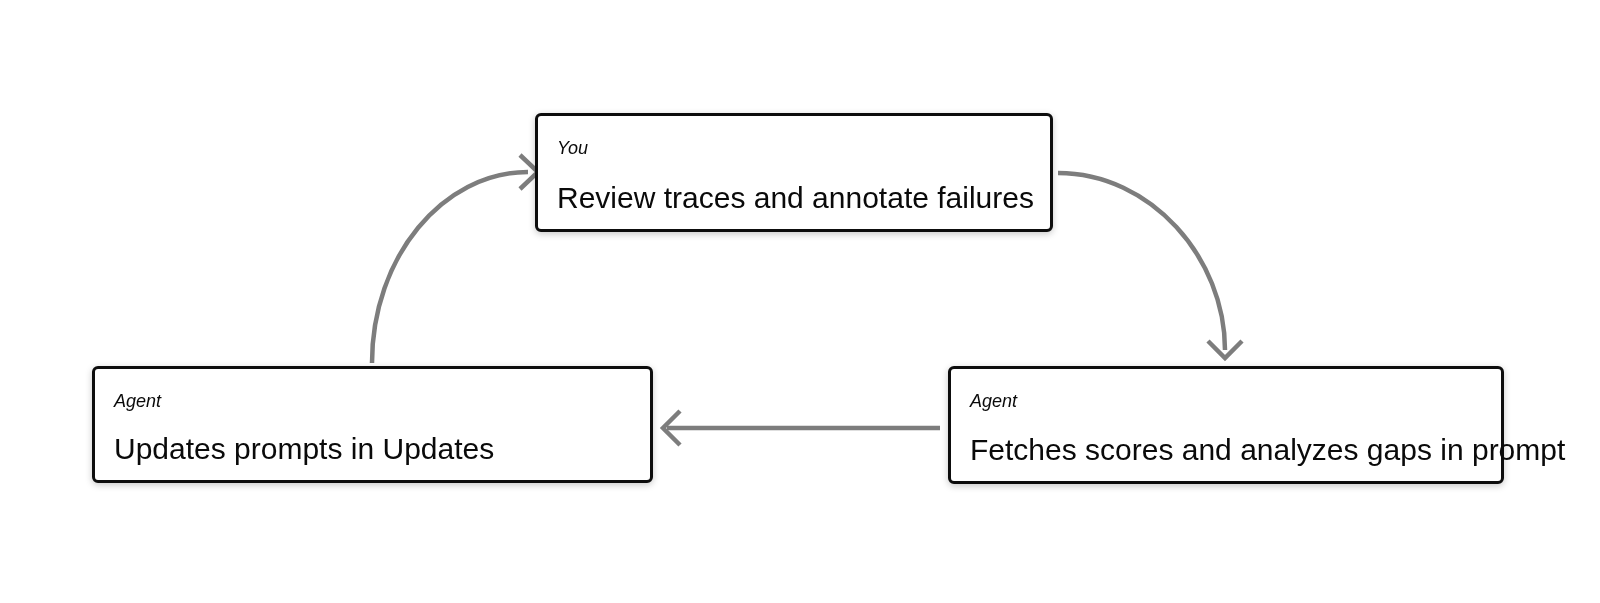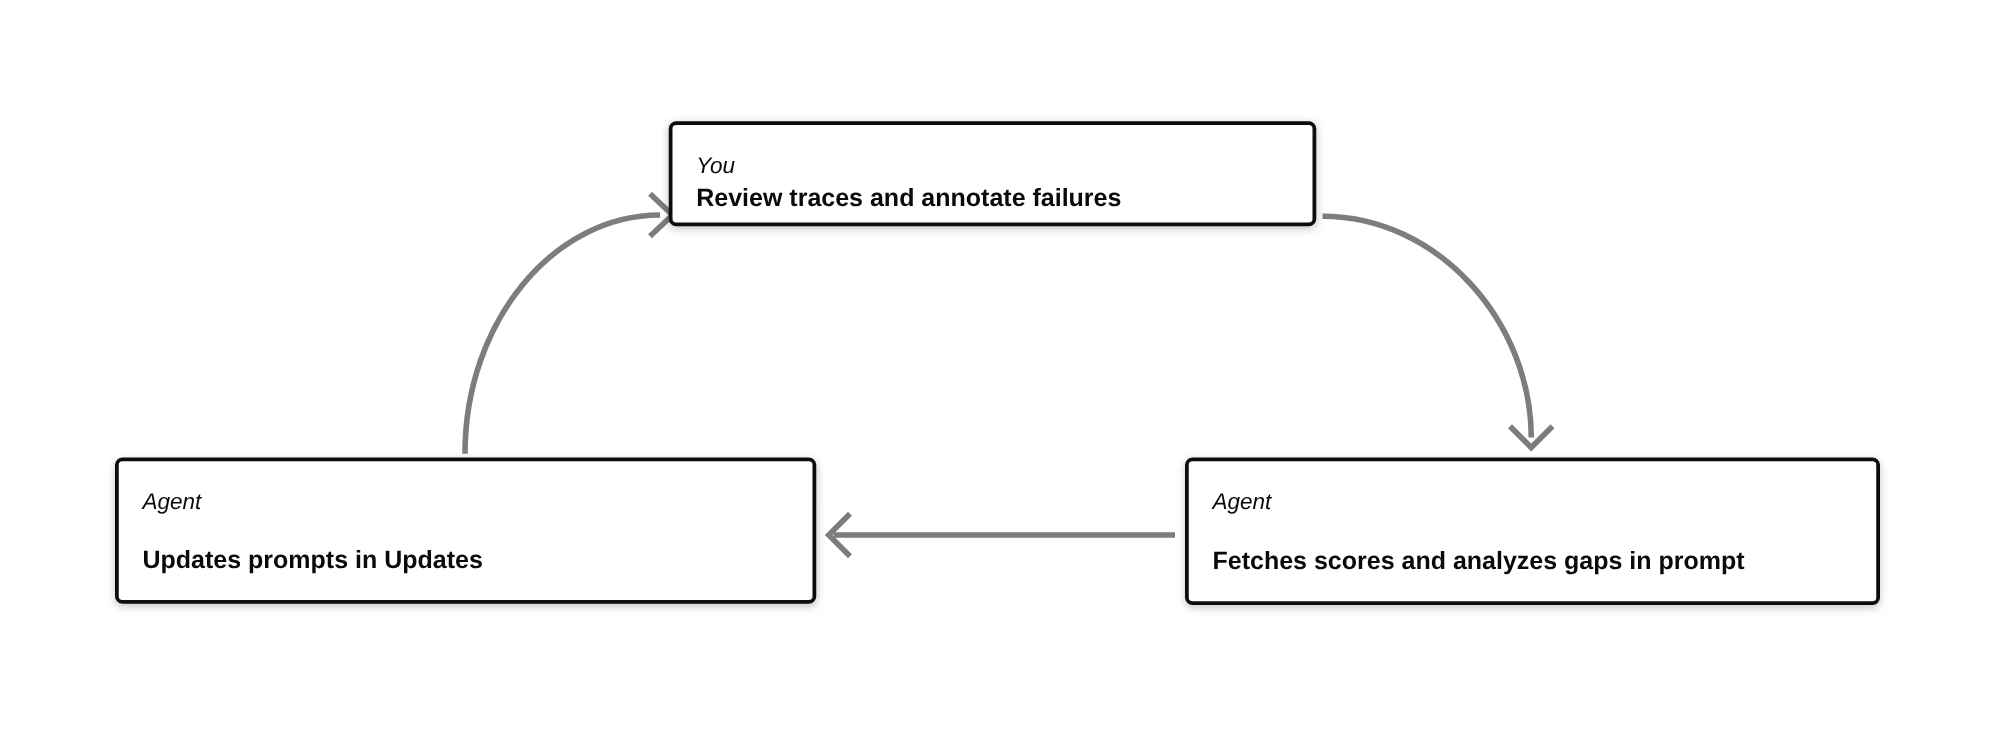--- a/index.html
+++ b/index.html
@@ -32,32 +32,32 @@
     box-sizing:border-box;
     background:#ffffff;
     border:3px solid var(--box-border);
     border-radius:6px;
     box-shadow:0 2px 7px rgba(0,0,0,0.22);
     display:flex;
     flex-direction:column;
     justify-content:space-between;
     padding:20px 20px 16px 19px;
   }
-  .node-review{left:535px;top:97px;width:518px;height:84px;}
+  .node-review{left:535px;top:113px;width:518px;height:119px;}
   .node-update{left:92px;top:366px;width:561px;height:117px;}
   .node-fetch{left:948px;top:366px;width:556px;height:118px;}
   .node-actor{
     font-style:italic;
     font-size:18px;
     line-height:24px;
     color:var(--text);
   }
   .node-title{
-    font-weight:bold;
-    font-size:20px;
+    font-weight:normal;
+    font-size:30px;
     line-height:31px;
     color:var(--text);
     white-space:nowrap;
   }
 </style>
 </head>
 <body>
 
 <div class="canvas">
 

